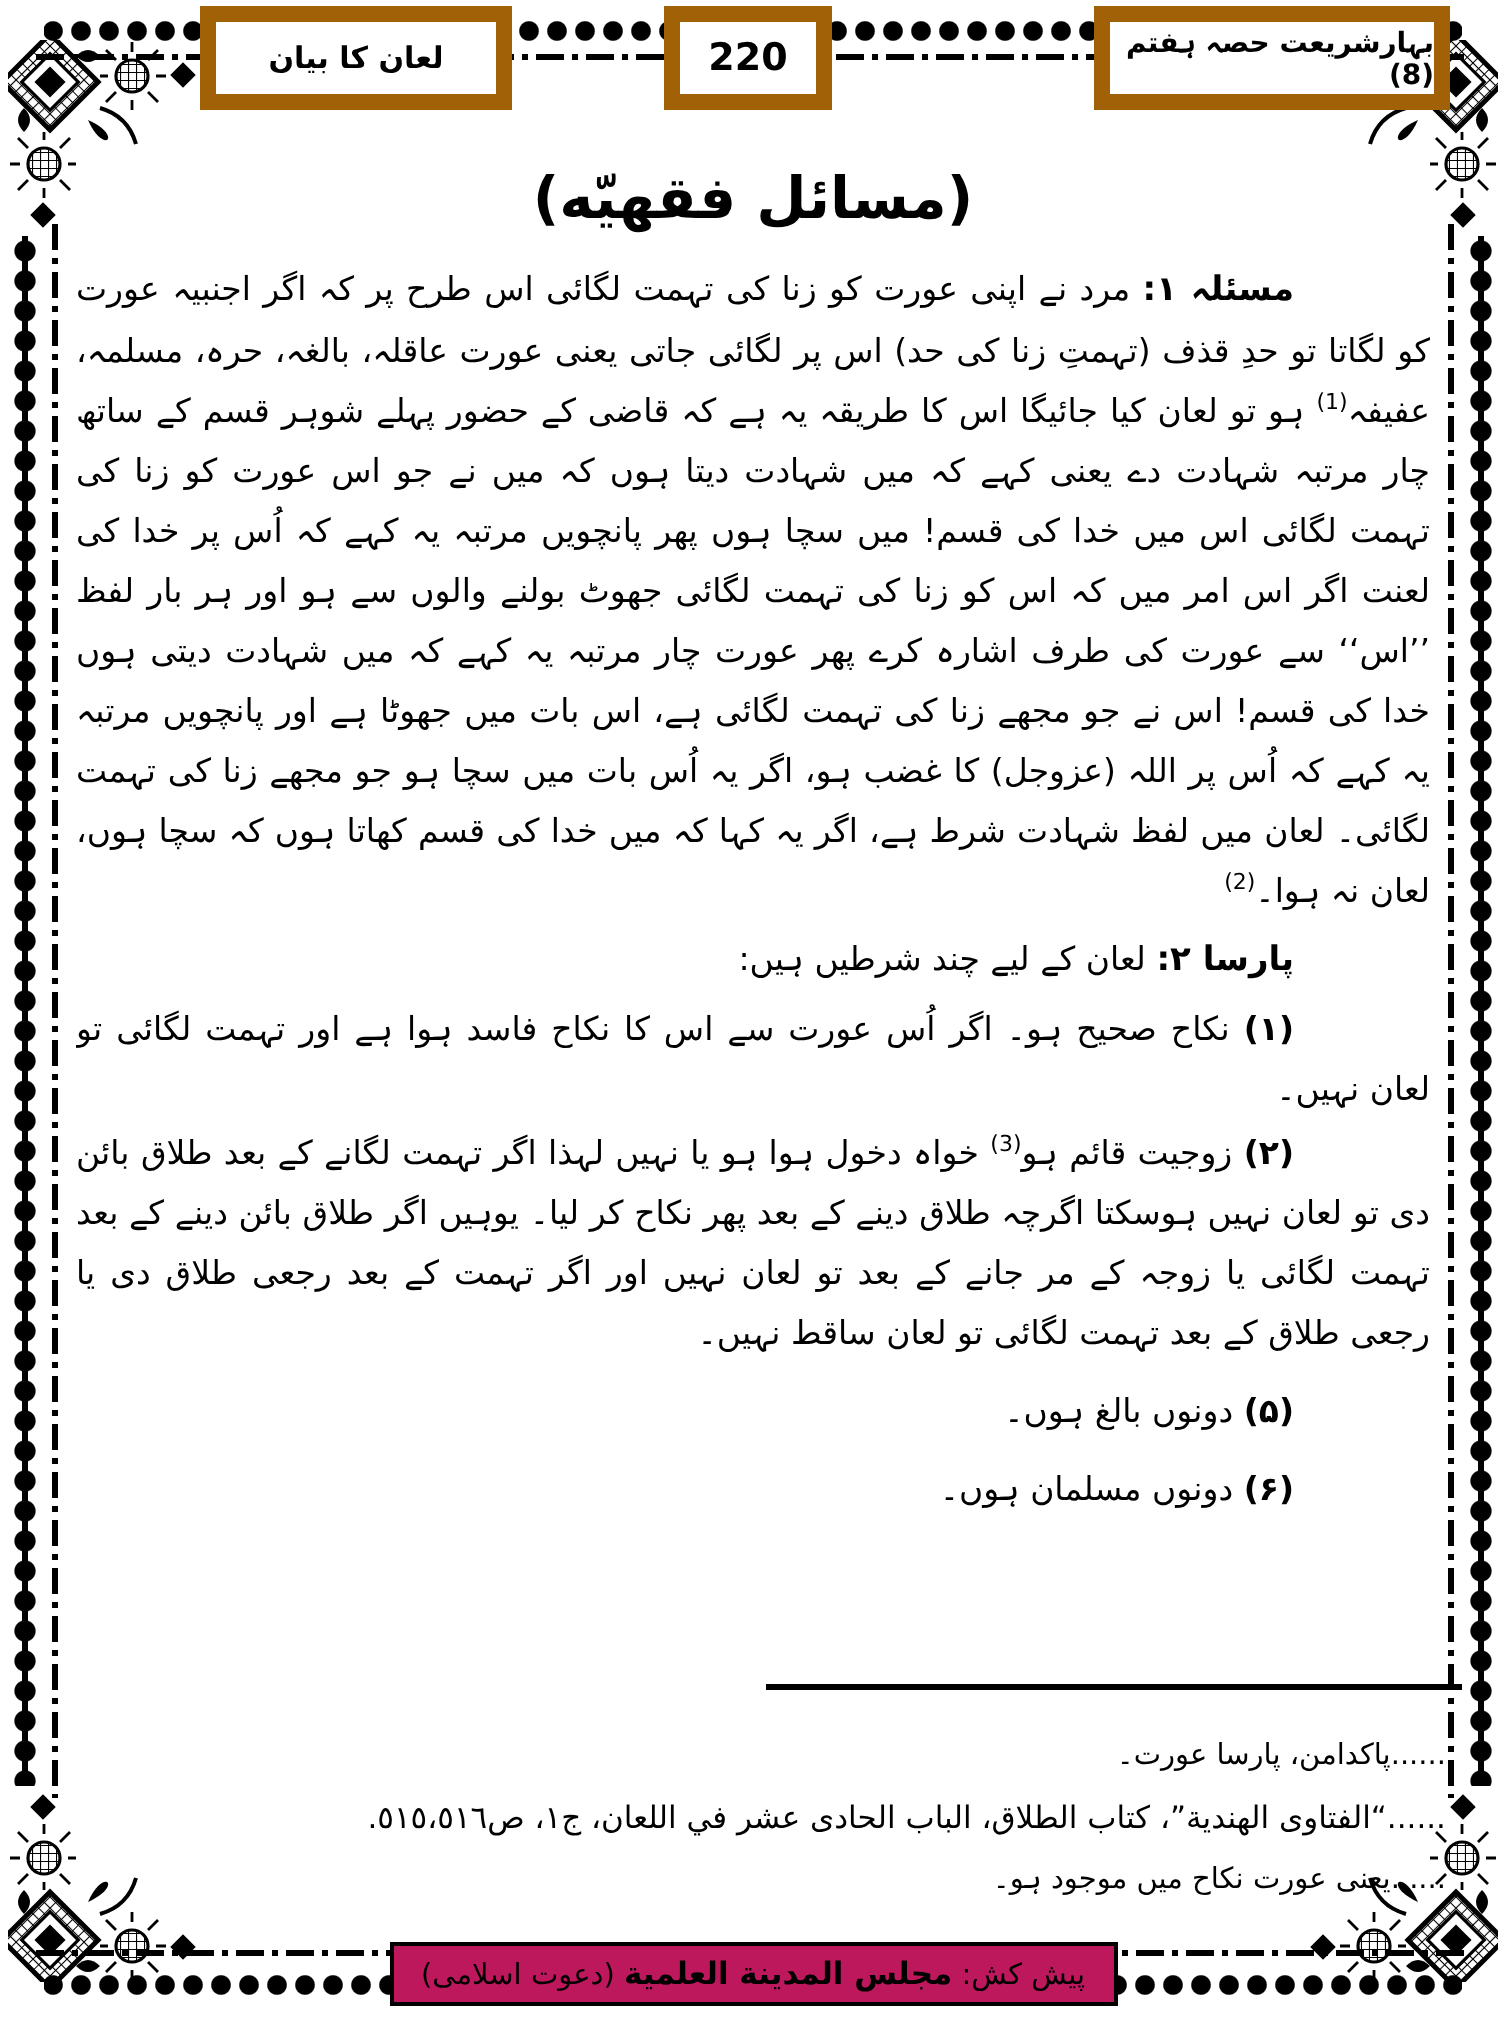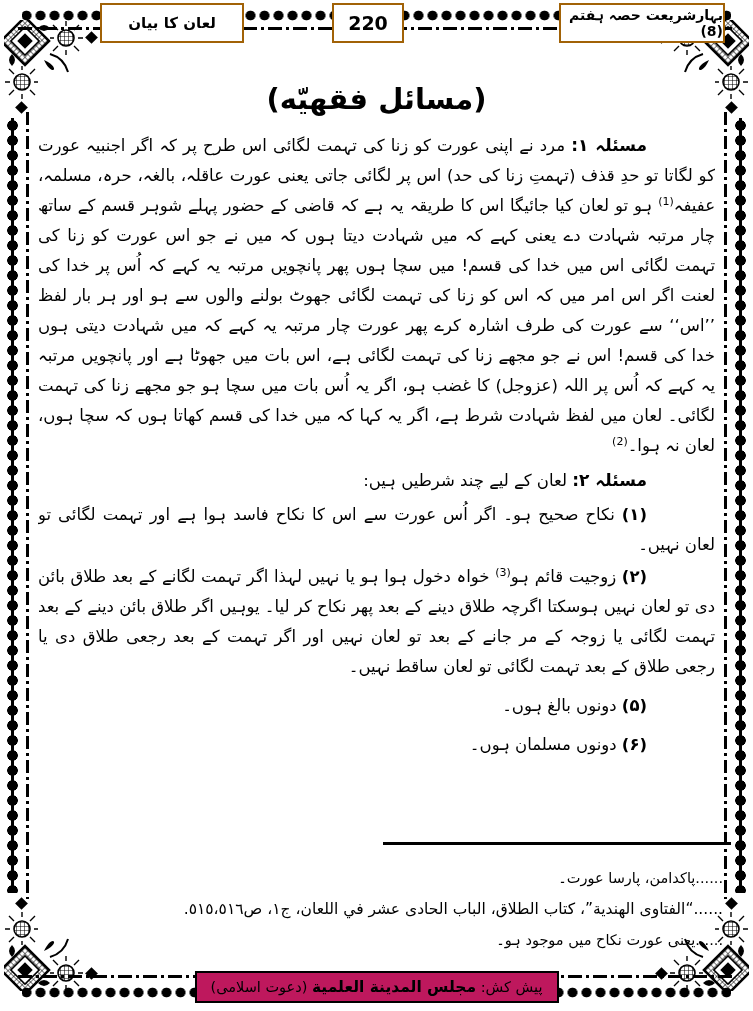--- a/index.html
+++ b/index.html
@@ -45,21 +45,21 @@
   .band-dash{
     position:absolute;left:18px;right:18px;height:3px;
     background-image:repeating-linear-gradient(90deg,#000 0 14px,transparent 14px 18px,#000 18px 21px,transparent 21px 25px);
   }
   .hdr-beads{top:9px;}
   .hdr-dash{top:27px;}
   .ftr-dash{bottom:33px;}
   .ftr-beads{bottom:12px;}
   .hbox{
     position:absolute;top:3px;height:36px;
-    background:#fff;border:2px solid #a16207;
+    background:#fff;border:8px solid #a16207;
     display:flex;align-items:center;justify-content:center;
     font-weight:bold;
   }
   .hbox-left{left:100px;width:140px;font-size:15px;}
   .hbox-center{left:332px;width:68px;font-size:19px;font-family:"DejaVu Sans",sans-serif;}
   .hbox-right{right:28px;width:162px;font-size:14px;}
   .fbox{
     position:absolute;bottom:8px;left:50%;transform:translateX(-50%);
     background:#be185d;border:2px solid #000;
     padding:5px 14px;font-size:14.5px;white-space:nowrap;
@@ -165,21 +165,21 @@
   <div class="content">
     <div class="main-title">(مسائل فقهيّه)</div>
 
     <p class="para">
       <span class="masala-label">مسئلہ ۱:</span>
       <span>مرد نے اپنی عورت کو زنا کی تہمت لگائی اس طرح پر کہ اگر اجنبیہ عورت کو لگاتا تو حدِ قذف (تہمتِ زنا کی حد) اس پر لگائی جاتی یعنی عورت عاقلہ، بالغہ، حرہ، مسلمہ، عفیفہ</span><sup class="fnref">(1)</sup>
       <span>ہو تو لعان کیا جائیگا اس کا طریقہ یہ ہے کہ قاضی کے حضور پہلے شوہر قسم کے ساتھ چار مرتبہ شہادت دے یعنی کہے کہ میں شہادت دیتا ہوں کہ میں نے جو اس عورت کو زنا کی تہمت لگائی اس میں خدا کی قسم! میں سچا ہوں پھر پانچویں مرتبہ یہ کہے کہ اُس پر خدا کی لعنت اگر اس امر میں کہ اس کو زنا کی تہمت لگائی جھوٹ بولنے والوں سے ہو اور ہر بار لفظ ’’اس‘‘ سے عورت کی طرف اشارہ کرے پھر عورت چار مرتبہ یہ کہے کہ میں شہادت دیتی ہوں خدا کی قسم! اس نے جو مجھے زنا کی تہمت لگائی ہے، اس بات میں جھوٹا ہے اور پانچویں مرتبہ یہ کہے کہ اُس پر اللہ (عزوجل) کا غضب ہو، اگر یہ اُس بات میں سچا ہو جو مجھے زنا کی تہمت لگائی۔ لعان میں لفظ شہادت شرط ہے، اگر یہ کہا کہ میں خدا کی قسم کھاتا ہوں کہ سچا ہوں، لعان نہ ہوا۔</span><sup class="fnref">(2)</sup>
     </p>
 
     <p class="para">
-      <span class="masala-label">مسئلہ ۲:</span>
+      <span class="masala-label">پارسا ۲:</span>
       <span>لعان کے لیے چند شرطیں ہیں:</span>
     </p>
 
     <p class="cond">
       <span class="cond-num">(۱)</span>
       <span>نکاح صحیح ہو۔ اگر اُس عورت سے اس کا نکاح فاسد ہوا ہے اور تہمت لگائی تو لعان نہیں۔</span>
     </p>
 
     <p class="cond">
       <span class="cond-num">(۲)</span>

